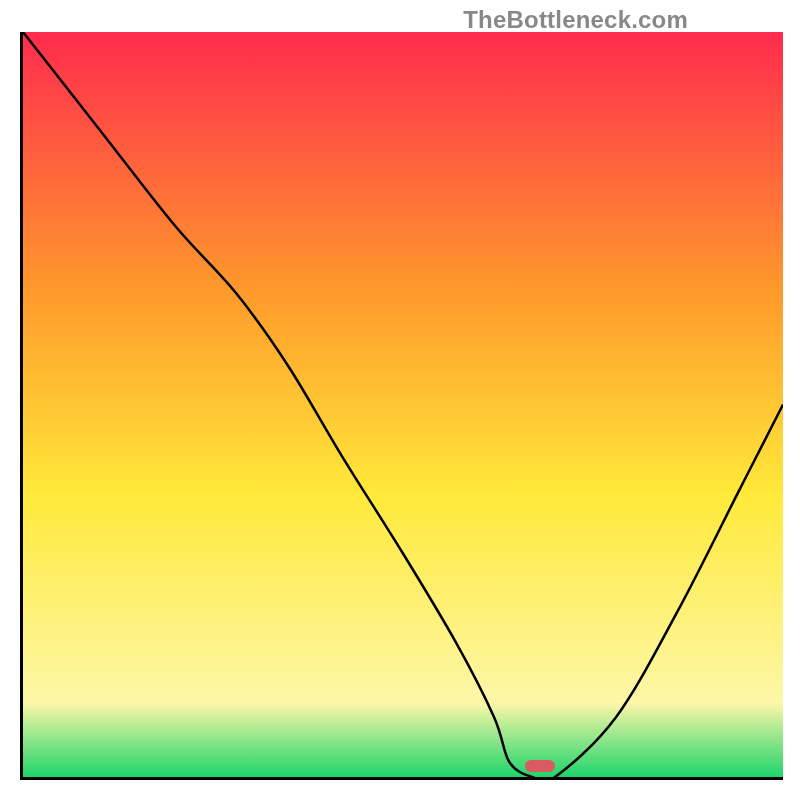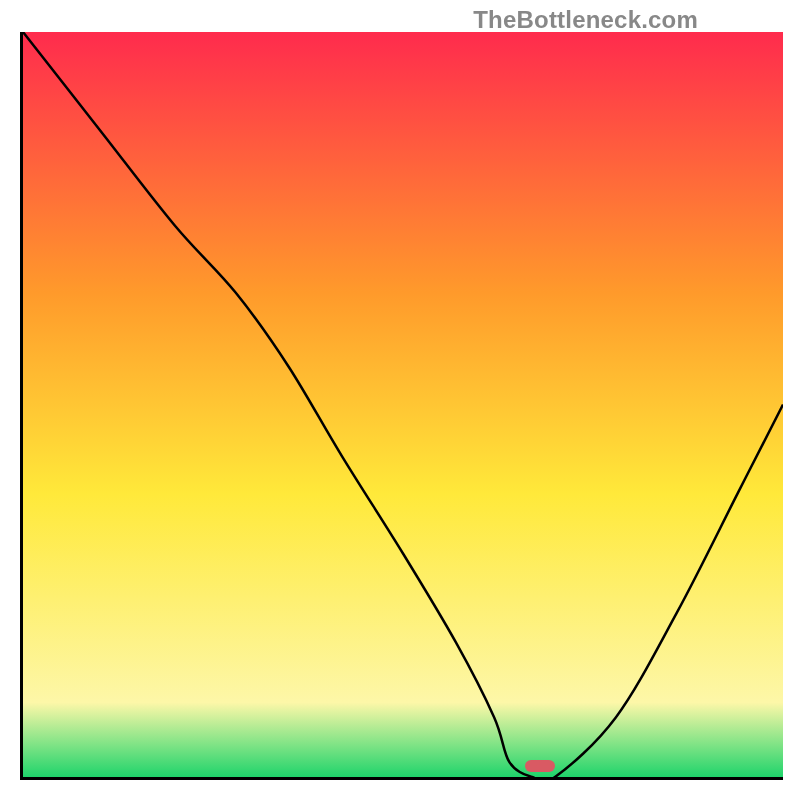--- a/index.html
+++ b/index.html
@@ -7,21 +7,20 @@
     padding: 0;
     width: 800px;
     height: 800px;
     background: #ffffff;
     font-family: Arial, Helvetica, sans-serif;
   }
   .container {
     position: relative;
     width: 700px;
     height: 800px;
-    padding-left: 10px;
   }
   .watermark {
     position: absolute;
     top: 6px;
     right: 12px;
     font-size: 24px;
     font-weight: 600;
     color: #888888;
     letter-spacing: 0.2px;
     z-index: 50;

